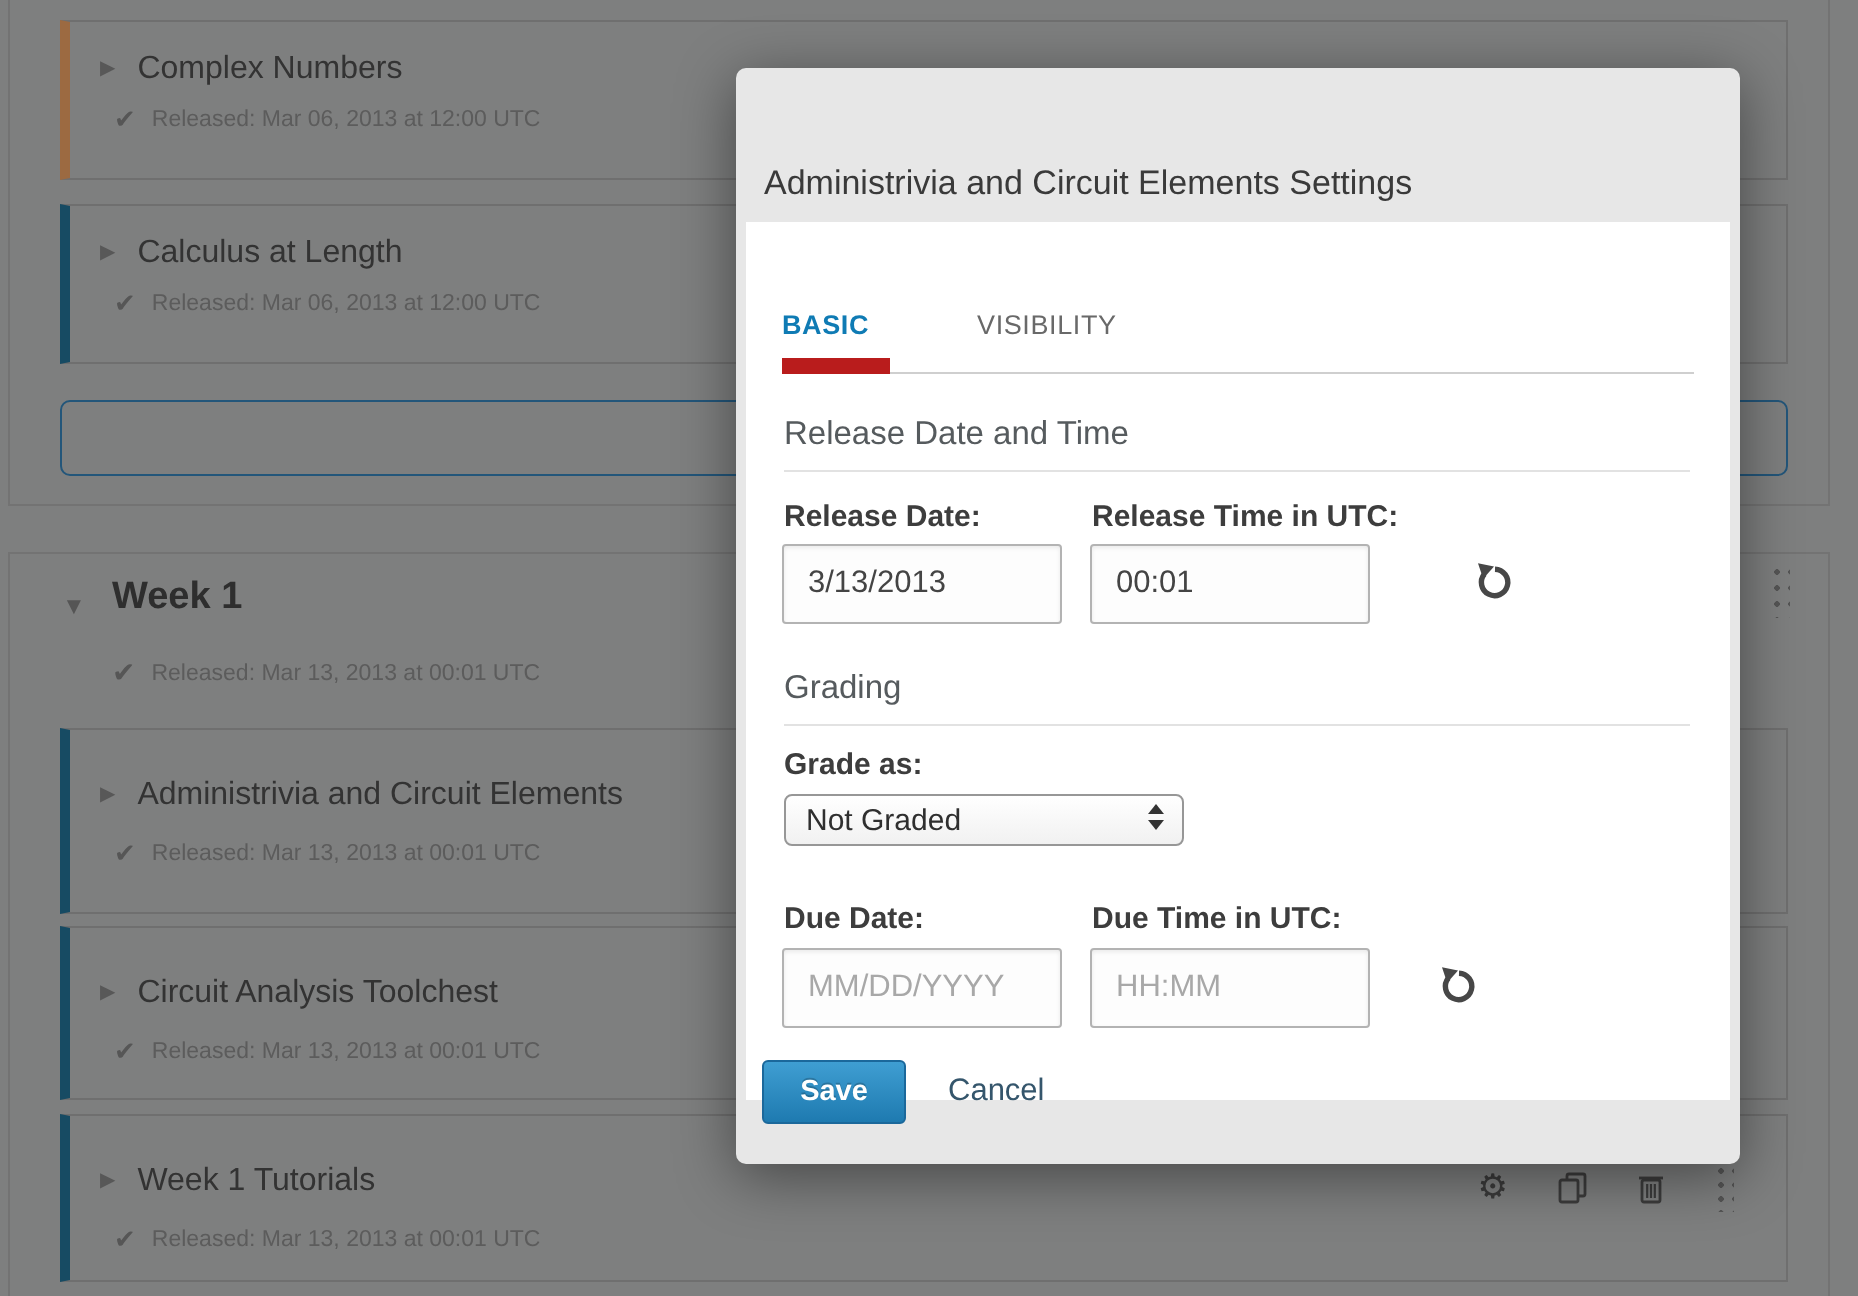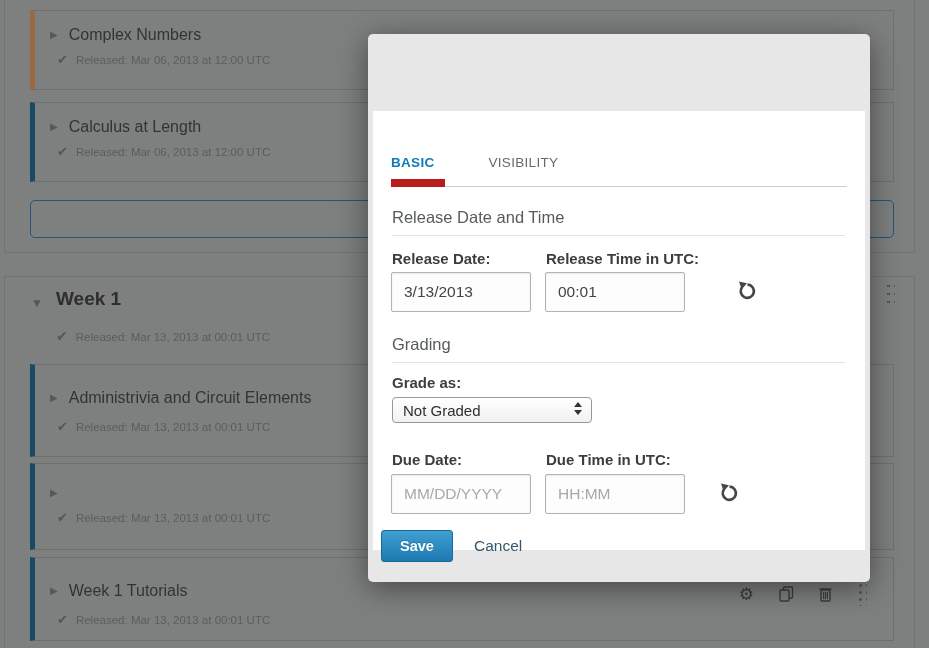--- a/index.html
+++ b/index.html
@@ -153,20 +153,21 @@
     </div>
     <div class="released-row">
       <span class="check">✔</span>
       <span class="released">Released: Mar 13, 2013 at 00:01 UTC</span>
     </div>
   </div>
 
   <div class="sub-card roomy c4" style="border-left-color: rgb(23, 75, 99);">
     <div class="row1">
       <span class="tri">▶</span>
+      <span class="card-title">Circuit Analysis Toolchest</span>
     </div>
     <div class="released-row">
       <span class="check">✔</span>
       <span class="released">Released: Mar 13, 2013 at 00:01 UTC</span>
     </div>
   </div>
 
   <div class="sub-card roomy c5" style="border-left-color: rgb(23, 75, 99);">
     <div class="row1">
       <span class="tri">▶</span>
@@ -191,20 +192,21 @@
           <line x1="4.6" y1="6" x2="4.6" y2="13" stroke="#3c3c3c" stroke-width="1.1"></line>
           <line x1="6.5" y1="6" x2="6.5" y2="13" stroke="#3c3c3c" stroke-width="1.1"></line>
           <line x1="8.4" y1="6" x2="8.4" y2="13" stroke="#3c3c3c" stroke-width="1.1"></line>
         </svg>
       </span>
       <span class="dots"></span>
     </div>
   </div>
 
   <div class="modal">
+    <div class="modal-title">Administrivia and Circuit Elements Settings</div>
 
     <div class="window">
       <div class="tabs">
         <span class="tab active">BASIC</span>
         <span class="tab inactive">VISIBILITY</span>
       </div>
 
       <div class="sect-head sh1">Release Date and Time</div>
 
       <span class="field-label" style="left:19px; top:139px;">Release Date:</span>

